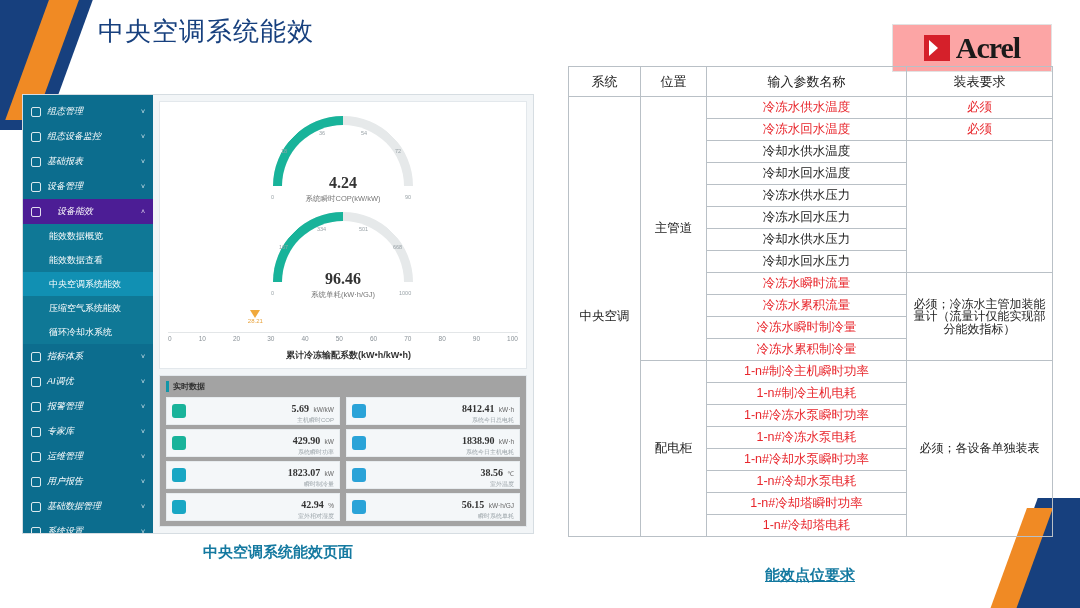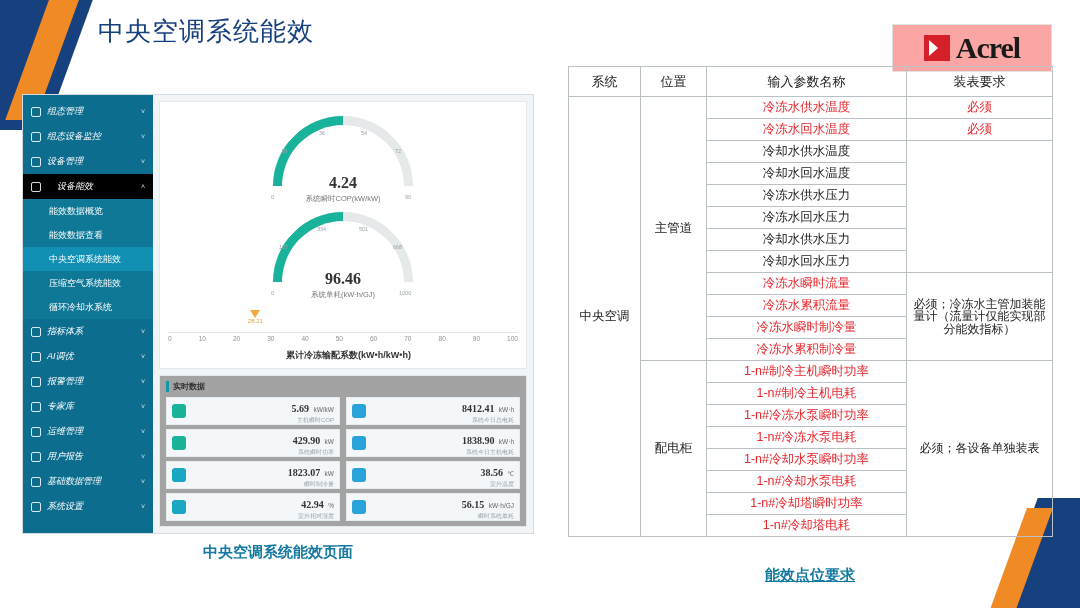--- a/index.html
+++ b/index.html
@@ -95,21 +95,21 @@
     position: relative;
     font-style: italic;
   }
   .nav-item .nico {
     width: 10px; height: 10px; border: 1px solid rgba(255,255,255,.85);
     border-radius: 2px; flex: 0 0 10px;
   }
   .nav-item .chev {
     margin-left: auto; font-size: 7px; opacity: .8;
   }
-  .nav-item.group-open { background: #000000; gap: 16px; }
+  .nav-item.group-open { background: #4c1d95; gap: 16px; }
   .nav-sub {
     display: flex; align-items: center;
     height: 24px; padding-left: 26px; font-size: 9px;
     background: #0f7896;
   }
   .nav-sub.active { background: #1190b3; }
 
   .app-main {
     flex: 1; background: #f2f5f7; padding: 6px;
     display: flex; flex-direction: column; gap: 6px;
@@ -262,20 +262,25 @@
 
     <div class="app-sidebar">
       <div class="nav-item">
         <span class="nico"></span>
         <span>组态管理</span>
         <span class="chev">˅</span>
       </div>
       <div class="nav-item">
         <span class="nico"></span>
         <span>组态设备监控</span>
+        <span class="chev">˅</span>
+      </div>
+      <div class="nav-item">
+        <span class="nico"></span>
+        <span>基础报表</span>
         <span class="chev">˅</span>
       </div>
       <div class="nav-item">
         <span class="nico"></span>
         <span>设备管理</span>
         <span class="chev">˅</span>
       </div>
       <div class="nav-item group-open">
         <span class="nico"></span>
         <span>设备能效</span>

